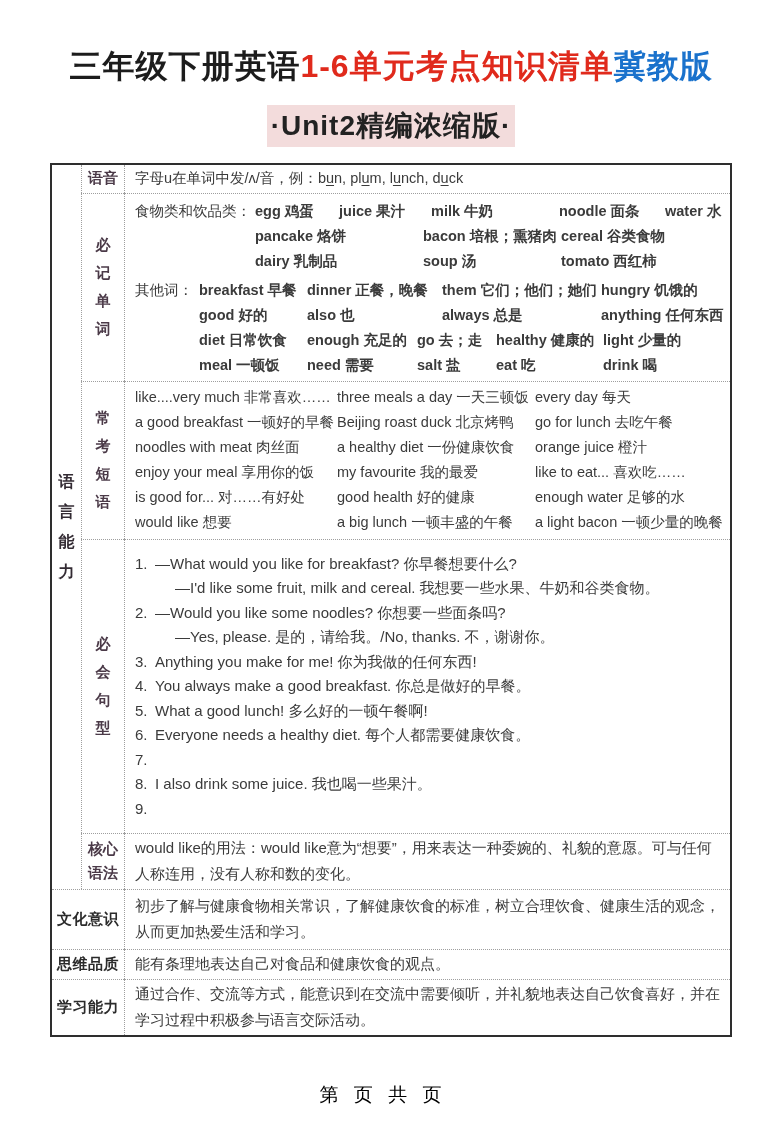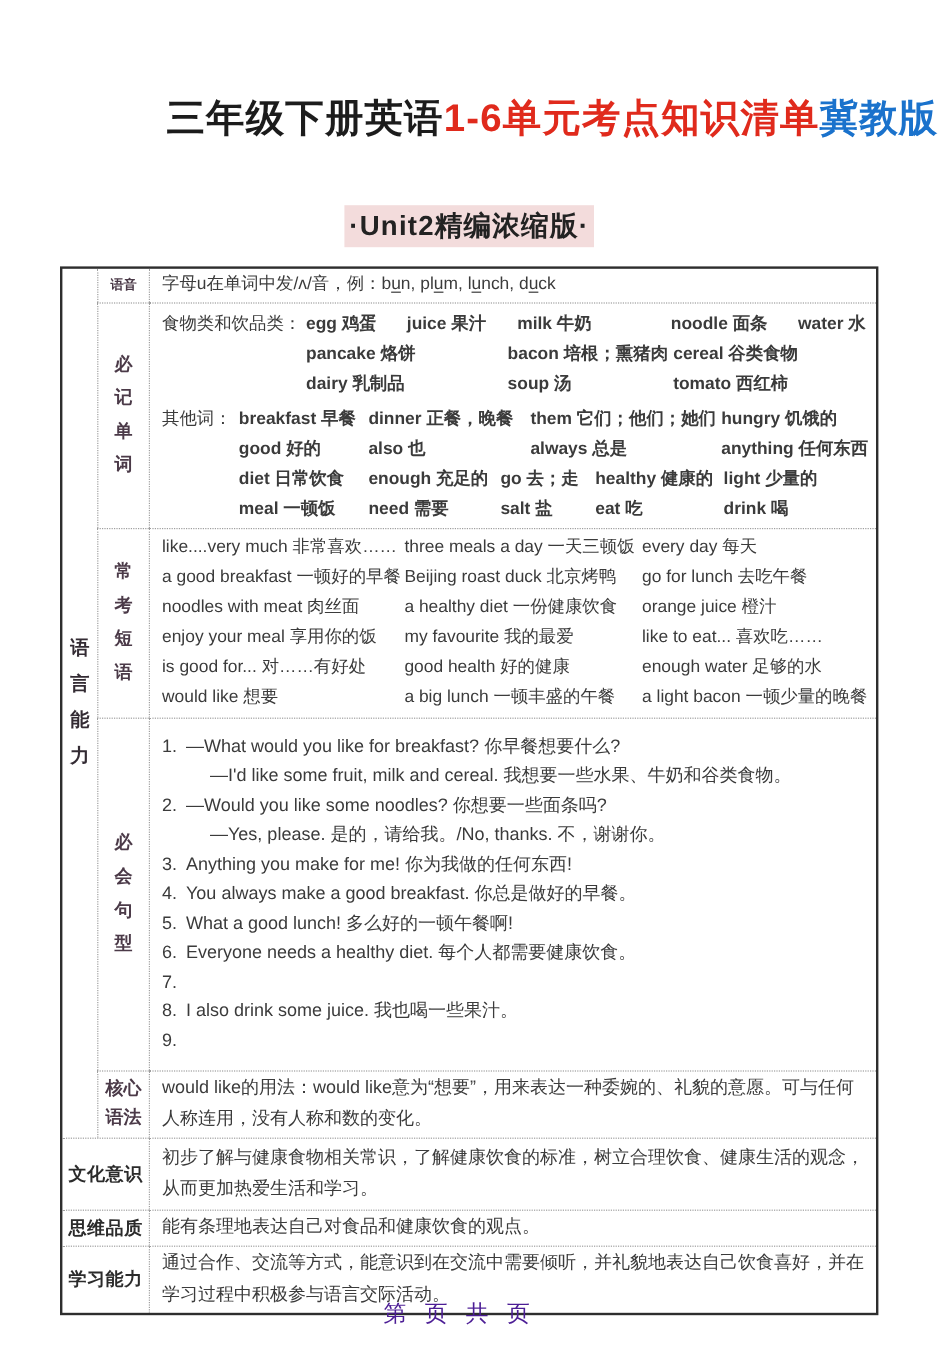--- a/index.html
+++ b/index.html
@@ -8,41 +8,40 @@
     position:relative;
     width:782px; height:1134px;
     margin:0 auto;
     background:#ffffff;
     font-family:"Liberation Sans", sans-serif;
     color:#3b3b3b;
     overflow:hidden;
   }
   
   .title {
-    margin-top:76px;
-    text-align:right;
+    margin-top:44px;
+    text-align:center;
     font-size:32px;
     font-weight:900;
     letter-spacing:1px;
     line-height:1.4;
     color:#1c1c1c;
     white-space:nowrap;
   }
   .title .t-red  { color:#e02a1c; }
   .title .t-blue { color:#1a72cc; }
   .subtitle-wrap { margin-top:16px; text-align:center; }
   .subtitle {
     display:inline-block;
-    font-size:23px;
+    font-size:28px;
     font-weight:700;
     color:#222222;
     background:#f3dcdc;
     padding:2px 4px;
     letter-spacing:1px;
-    margin-top:34px;
   }
   
   .tbl {
     width:682px;
     margin:16px auto 0 auto;
     display:grid;
     grid-template-columns:29px 43px 1fr;
     grid-template-rows:28px 188px 158px 294px 56px 60px 30px 56px;
     border:2px solid #2e2e2e;
     font-size:14.5px;
@@ -67,21 +66,21 @@
   
   .row-label {
     display:flex; align-items:center; justify-content:center;
     color:#4b3a48;
     font-weight:700;
   }
   .row-label .v {
     display:block; width:17px; text-align:center;
     word-break:break-all; font-size:15px; line-height:28px;
   }
-  .row-label .h  { font-size:11px; }
+  .row-label .h  { font-size:15px; }
   .row-label .w2 { display:block; width:34px; text-align:center; word-break:break-all; font-size:15px; line-height:24px; }
   
   .b-label {
     grid-column:1 / 3;
     display:flex; align-items:center; justify-content:center;
     font-weight:700; font-size:15px; color:#2b2b2b;
     letter-spacing:0.5px;
   }
   
   .content {
@@ -105,21 +104,21 @@
   .grammar-text { line-height:26px; font-size:15px; }
   
   .b-text { line-height:26px; font-size:15px; }
   
   .footer {
     position:absolute;
     left:0; right:16px;
     top:1082px;
     text-align:center;
     font-size:19px;
-    color:#4c1d95;
+    color:#000000;
     letter-spacing:5px;
   }
 </style>
 </head>
 <body>
 
 <div class="page">
 
   <div class="title">
     <span>三年级下册英语</span><span class="t-red">1-6单元考点知识清单</span><span class="t-blue">冀教版</span>

